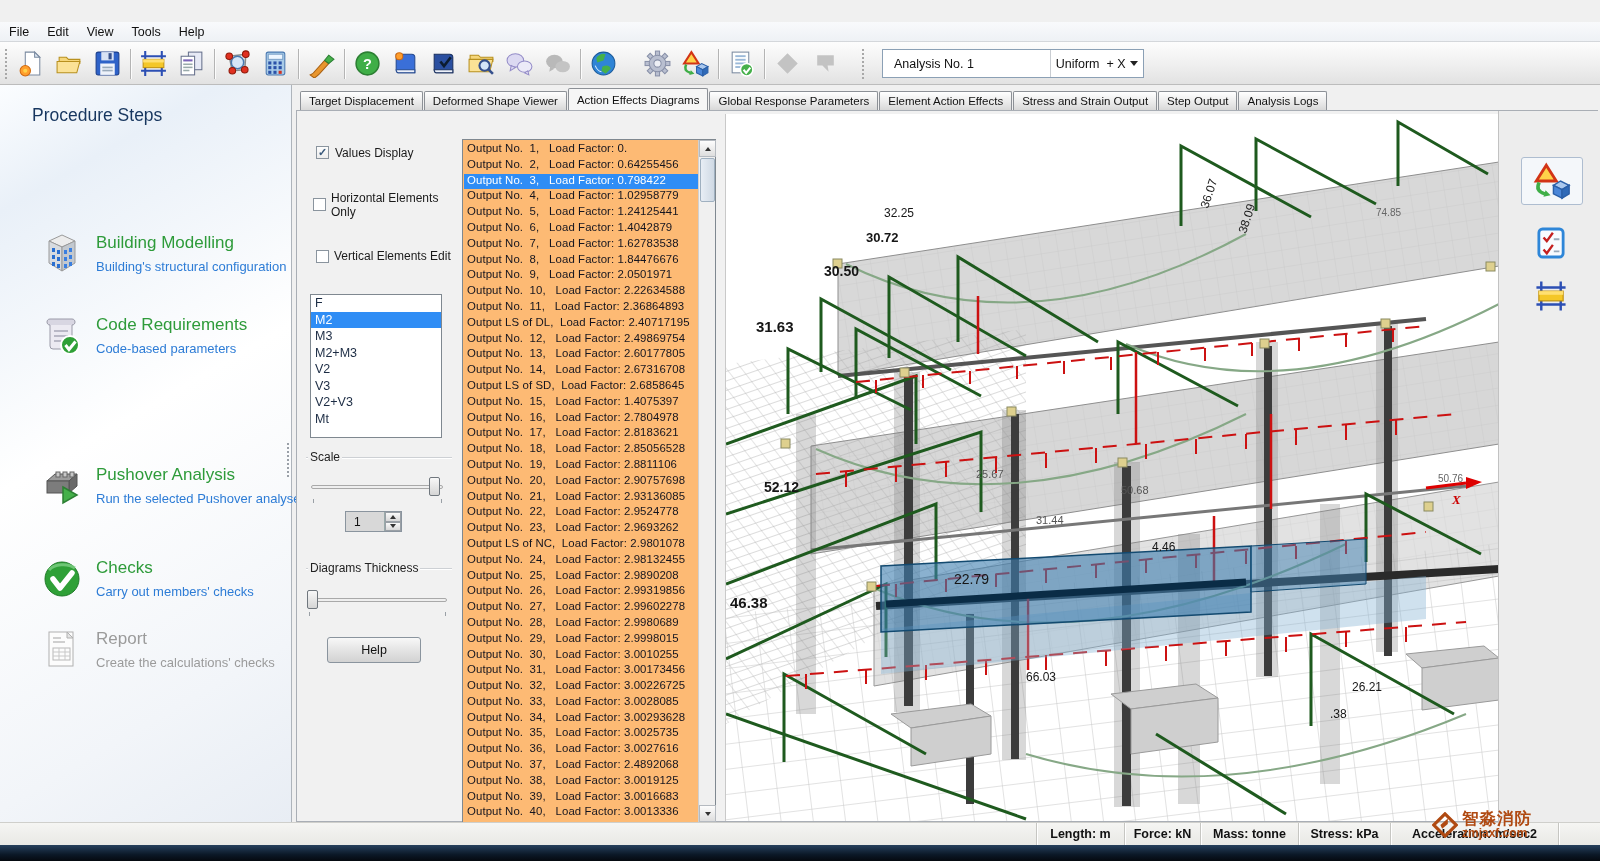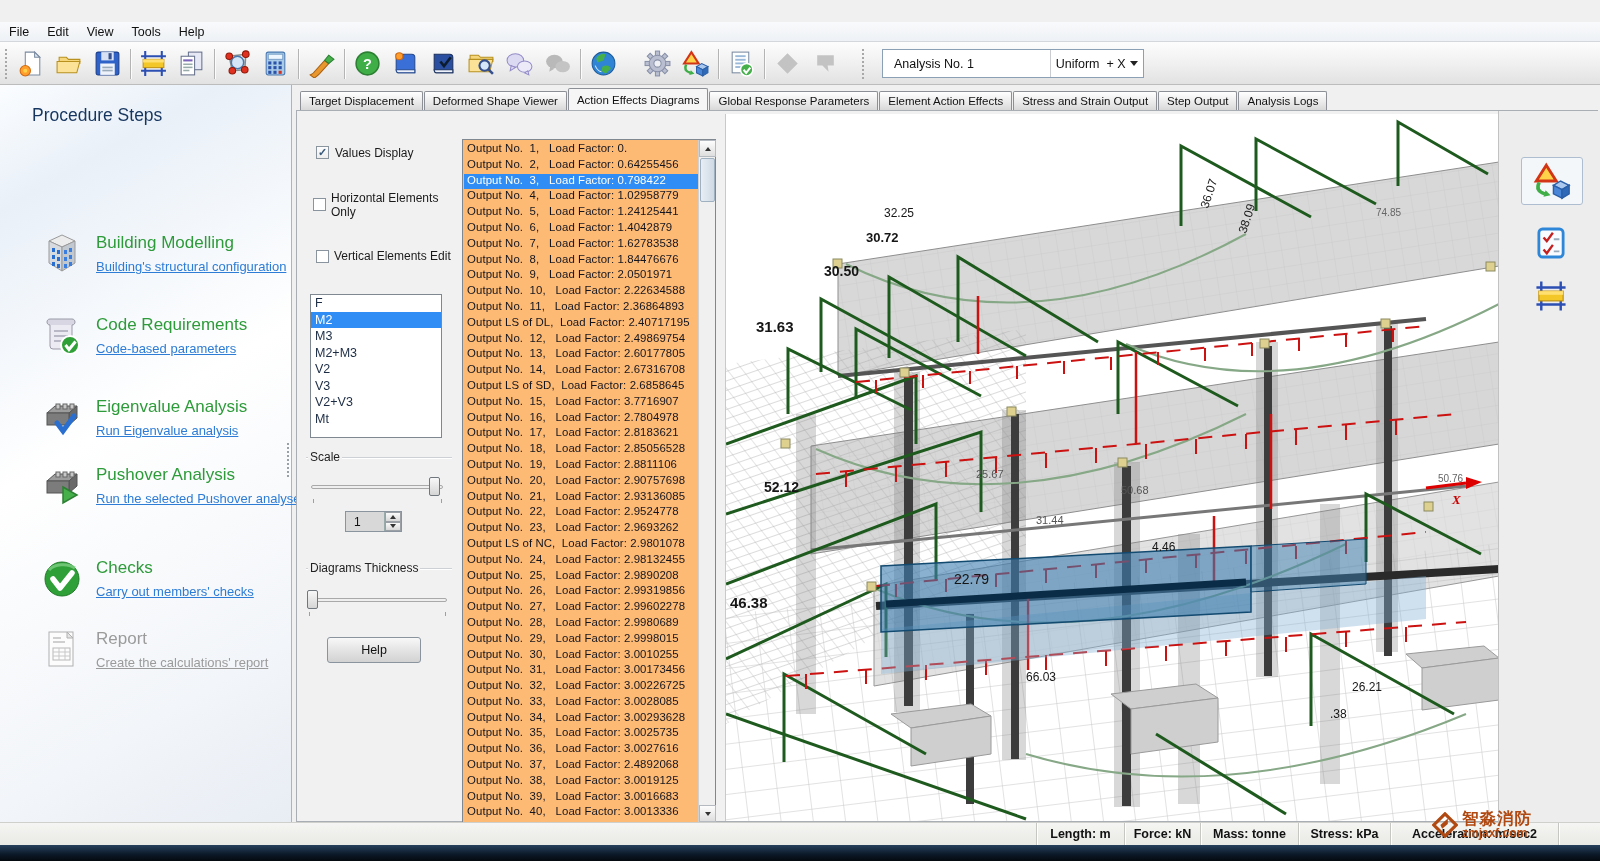--- a/index.html
+++ b/index.html
@@ -45,21 +45,21 @@
   .combo .arrow i { width:0; height:0; border-left:4px solid transparent; border-right:4px solid transparent; border-top:5px solid #222; }
 
   
   .sidebar { position:absolute; left:0; top:85px; width:292px; height:737px;
     background:linear-gradient(150deg,#fbfdff 0%,#e9f0f8 14%,#ffffff 45%,#f2f5f9 80%,#e8edf4 100%);
     border-right:1px solid #aeb4bb; }
   .proc-title { position:absolute; left:32px; top:20px; font-size:17.5px; color:#17365f; }
   .step { position:absolute; left:0; width:292px; height:56px;margin-left:24px; }
   .step .sicon { position:absolute; left:15px; top:0; width:46px; height:46px; }
   .step .stitle { position:absolute; left:72px; top:2px; font-size:17px; color:#2e9b3a; }
-  .step .ssub { position:absolute; left:72px; top:28px; font-size:13px; color:#2d7cd6;text-decoration:underline; }
+  .step .ssub { position:absolute; left:72px; top:28px; font-size:13px; color:#2d7cd6; }
   .step.disabled .stitle, .step.disabled .ssub { color:#9b9b9b; }
   .side-grip { position:absolute; right:2px; top:358px; height:34px; border-left:2px dotted #9aa0a8; }
 
   
   .content-frame { position:absolute; left:296px; top:110px; width:1302px; height:712px;
     background:#f1f1f1; border:1px solid #a9aeb5; }
   .tabstrip { position:absolute; left:300px; top:88px; height:22px; display:flex; align-items:flex-end; }
   .tab { font-size:11.5px; color:#111; background:linear-gradient(#ffffff,#e9e9e9 60%,#d8d8d8);
     border:1px solid #8c9096; border-bottom:none; border-radius:2px 2px 0 0; padding:3px 8px 3px 8px; margin-right:1px; height:19px; white-space:nowrap; }
   .tab.active { background:#f6f6f6; height:22px; padding-top:5px; position:relative; z-index:3; }
@@ -362,37 +362,20 @@
           <rect x="11" y="8" width="22" height="28" rx="3" fill="#eceaf2" stroke="#9a9aa8"></rect>
           <path d="M11 12c-4 0-4-6 0-6h22c4 0 4 6 0 6" fill="#d8d6e2" stroke="#9a9aa8"></path>
           <path d="M15 18h14M15 23h14M15 28h9" stroke="#a8a8b8" stroke-width="1.5"></path>
           <circle cx="31" cy="32" r="9" fill="#2fa037" stroke="#fff" stroke-width="2"></circle>
           <path d="M26.5 32l3.5 4.5 6.5-8" stroke="#fff" stroke-width="3" fill="none"></path>
         </svg>
       <div class="stitle">Code Requirements</div>
       <div class="ssub">Code-based parameters</div>
     </div>
 
-    <div class="step" style="top:310px">
-      <svg class="sicon" viewBox="0 0 46 46">
-          <g>
-            <path d="M8 18l8-7h22l-8 7z" fill="#9c9c9c" stroke="#555"></path>
-            <path d="M30 18l8-7v12l-8 7z" fill="#6a6a6a" stroke="#555"></path>
-            <rect x="8" y="18" width="22" height="12" fill="#7c7c7c" stroke="#555"></rect>
-            <g fill="#c8c8c8" stroke="#666">
-              <rect x="17" y="9" width="4" height="5"></rect>
-              <rect x="24" y="9" width="4" height="5"></rect>
-              <rect x="31" y="9" width="4" height="5"></rect>
-            </g>
-          </g>
-          <path d="M18 28l6 8 11-15" stroke="#2a6fd0" stroke-width="5" fill="none" stroke-linecap="round"></path>
-        </svg>
-      <div class="stitle">Eigenvalue Analysis</div>
-      <div class="ssub">Run Eigenvalue analysis</div>
-    </div>
 
     <div class="step" style="top:378px">
       <svg class="sicon" viewBox="0 0 46 46">
           <g>
             <path d="M8 18l8-7h22l-8 7z" fill="#9c9c9c" stroke="#555"></path>
             <path d="M30 18l8-7v12l-8 7z" fill="#6a6a6a" stroke="#555"></path>
             <rect x="8" y="18" width="22" height="12" fill="#7c7c7c" stroke="#555"></rect>
             <g fill="#c8c8c8" stroke="#666">
               <rect x="17" y="9" width="4" height="5"></rect>
               <rect x="24" y="9" width="4" height="5"></rect>
@@ -417,21 +400,21 @@
 
     <div class="step disabled" style="top:542px">
       <svg class="sicon" viewBox="0 0 46 46">
           <rect x="10" y="5" width="24" height="34" fill="#fcfcfc" stroke="#b0b0b0"></rect>
           <path d="M28 5l6 6h-6z" fill="#e4e4e4" stroke="#b0b0b0"></path>
           <path d="M14 11h8M14 15h12" stroke="#c0c0c0" stroke-width="1.5"></path>
           <rect x="14" y="21" width="17" height="12" fill="none" stroke="#b8b8b8"></rect>
           <path d="M14 25h17M14 29h17M20 21v12M26 21v12" stroke="#c8c8c8"></path>
         </svg>
       <div class="stitle">Report</div>
-      <div class="ssub">Create the calculations' report</div>
+      <div class="ssub">Create the calculations' checks</div>
     </div>
 
     <div class="side-grip"></div>
   </div>
 
   <div class="content-frame"></div>
   <div class="tabstrip">
     <div class="tab">Target Displacement</div>
     <div class="tab">Deformed Shape Viewer</div>
     <div class="tab active">Action Effects Diagrams</div>
@@ -504,21 +487,21 @@
         <div class="outrow">Output No.  7,   Load Factor: 1.62783538</div>
         <div class="outrow">Output No.  8,   Load Factor: 1.84476676</div>
         <div class="outrow">Output No.  9,   Load Factor: 2.0501971</div>
         <div class="outrow">Output No.  10,   Load Factor: 2.22634588</div>
         <div class="outrow">Output No.  11,   Load Factor: 2.36864893</div>
         <div class="outrow">Output LS of DL,  Load Factor: 2.40717195</div>
         <div class="outrow">Output No.  12,   Load Factor: 2.49869754</div>
         <div class="outrow">Output No.  13,   Load Factor: 2.60177805</div>
         <div class="outrow">Output No.  14,   Load Factor: 2.67316708</div>
         <div class="outrow">Output LS of SD,  Load Factor: 2.6858645</div>
-        <div class="outrow">Output No.  15,   Load Factor: 3.7716907</div>
+        <div class="outrow">Output No.  15,   Load Factor: 1.4075397</div>
         <div class="outrow">Output No.  16,   Load Factor: 2.7804978</div>
         <div class="outrow">Output No.  17,   Load Factor: 2.8183621</div>
         <div class="outrow">Output No.  18,   Load Factor: 2.85056528</div>
         <div class="outrow">Output No.  19,   Load Factor: 2.8811106</div>
         <div class="outrow">Output No.  20,   Load Factor: 2.90757698</div>
         <div class="outrow">Output No.  21,   Load Factor: 2.93136085</div>
         <div class="outrow">Output No.  22,   Load Factor: 2.9524778</div>
         <div class="outrow">Output No.  23,   Load Factor: 2.9693262</div>
         <div class="outrow">Output LS of NC,  Load Factor: 2.9801078</div>
         <div class="outrow">Output No.  24,   Load Factor: 2.98132455</div>

